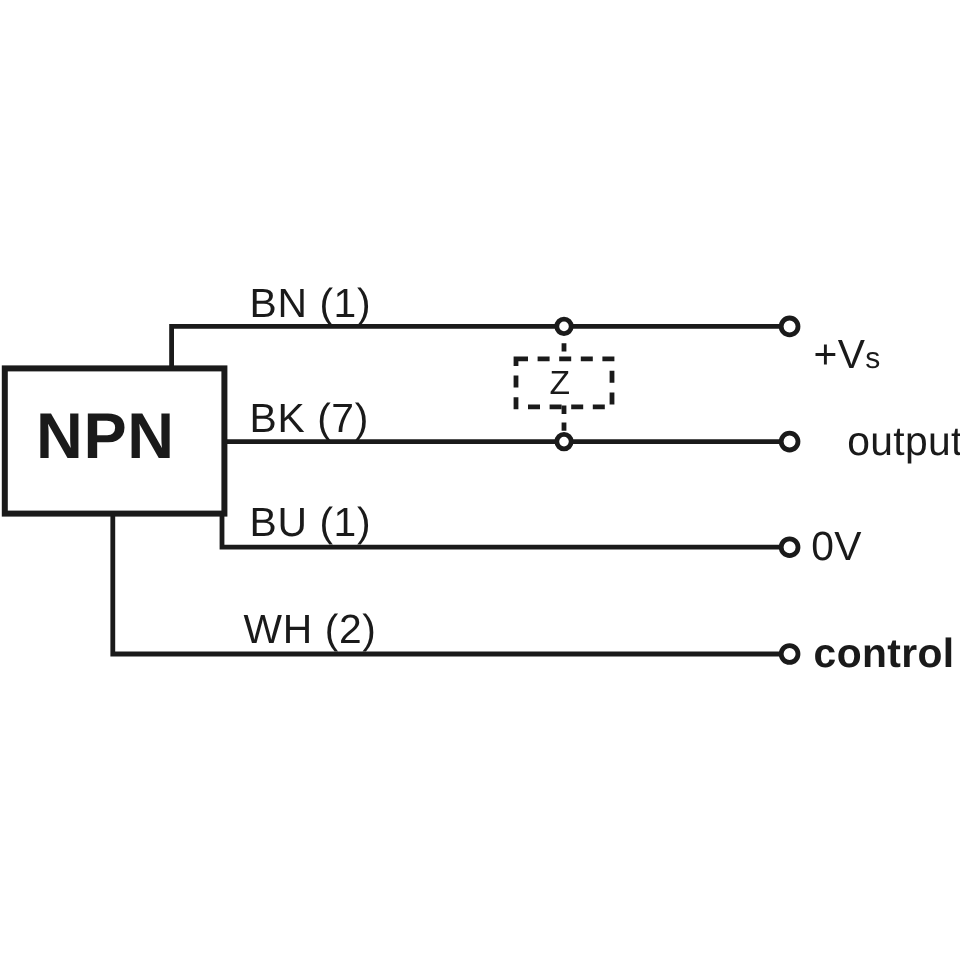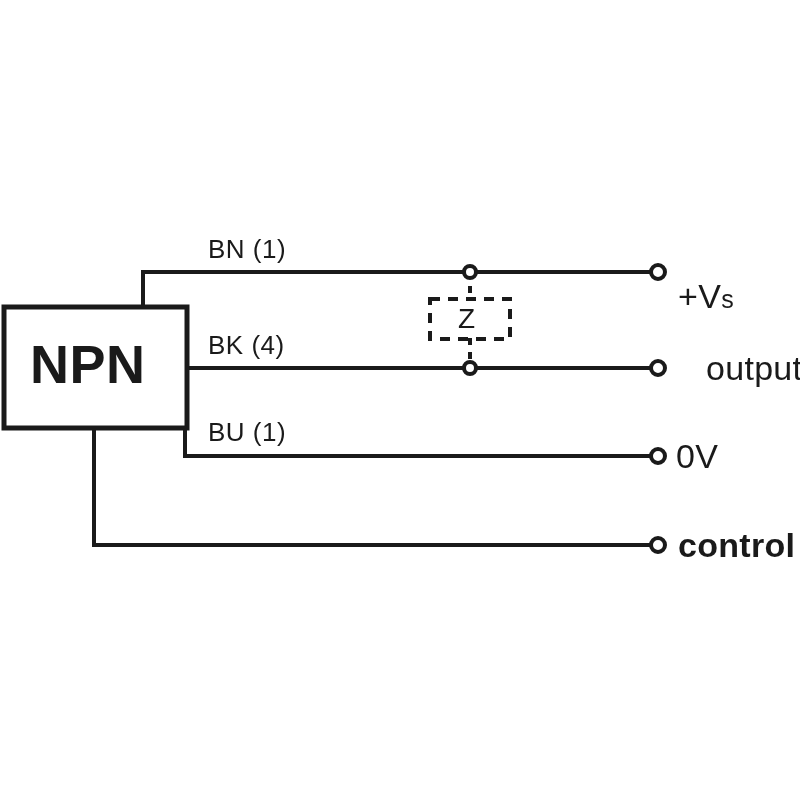--- a/index.html
+++ b/index.html
@@ -68,21 +68,21 @@
     color: #1a1a1a;
     font-family: "Liberation Sans", sans-serif;
     line-height: 1;
   }
   .device-label {
     font-size: 54px;
     letter-spacing: 0.5px;
     font-weight: bold;
   }
   .wire-label {
-    font-size: 26px;
+    font-size: 34px;
     letter-spacing: 0.5px;
   }
   .terminal-label {
     font-size: 34px;
     letter-spacing: 0.3px;
   }
   .z-label {
     font-size: 28px;
     letter-spacing: 0px;
   }
@@ -119,22 +119,23 @@
     <circle class="terminal-circle" cx="658" cy="368" r="7"></circle>
     <circle class="terminal-circle" cx="658" cy="456" r="7"></circle>
     <circle class="terminal-circle" cx="658" cy="545" r="7"></circle>
   </svg>
 
   <div class="txt device-label" style="left:30px; top:337px;">NPN</div>
 
   <div class="txt z-label" style="left:458px; top:305px;">Z</div>
 
   <div class="txt wire-label" style="left:208px; top:236px;">BN (1)</div>
-  <div class="txt wire-label" style="left:208px; top:332px;">BK (4)</div>
+  <div class="txt wire-label" style="left:208px; top:332px;">BK (7)</div>
   <div class="txt wire-label" style="left:208px; top:419px;">BU (1)</div>
+  <div class="txt wire-label" style="left:203px; top:508px;">WH (2)</div>
 
   <div class="txt terminal-label" style="left:678px; top:255px;margin-top:24px;">
     <span>+V</span><span class="sub">s</span>
   </div>
   <div class="txt terminal-label" style="left:706px; top:351px;">output</div>
   <div class="txt terminal-label" style="left:676px; top:439px;">0V</div>
   <div class="txt terminal-label" style="left:678px; top:528px;font-weight:bold;">control</div>
 
 </div>
 

